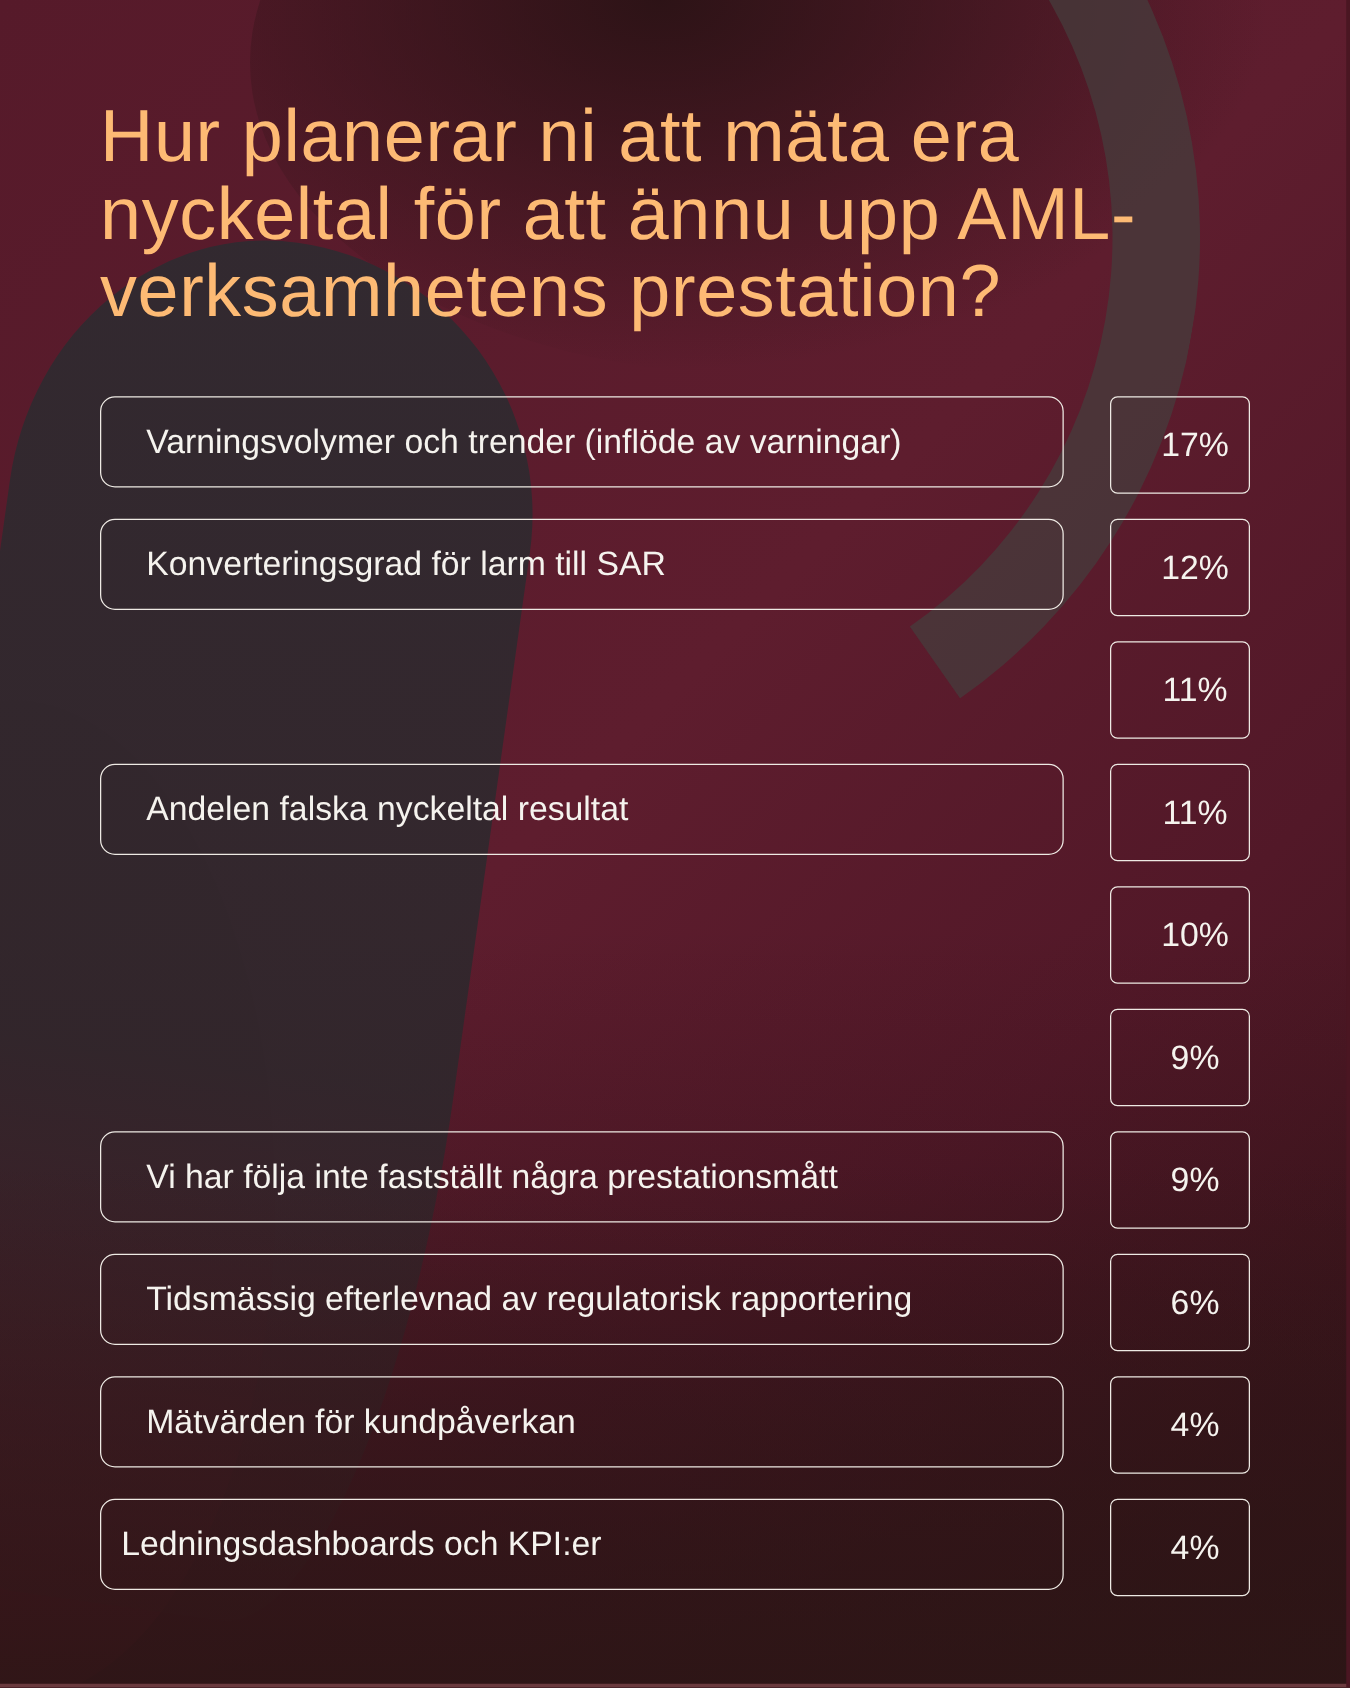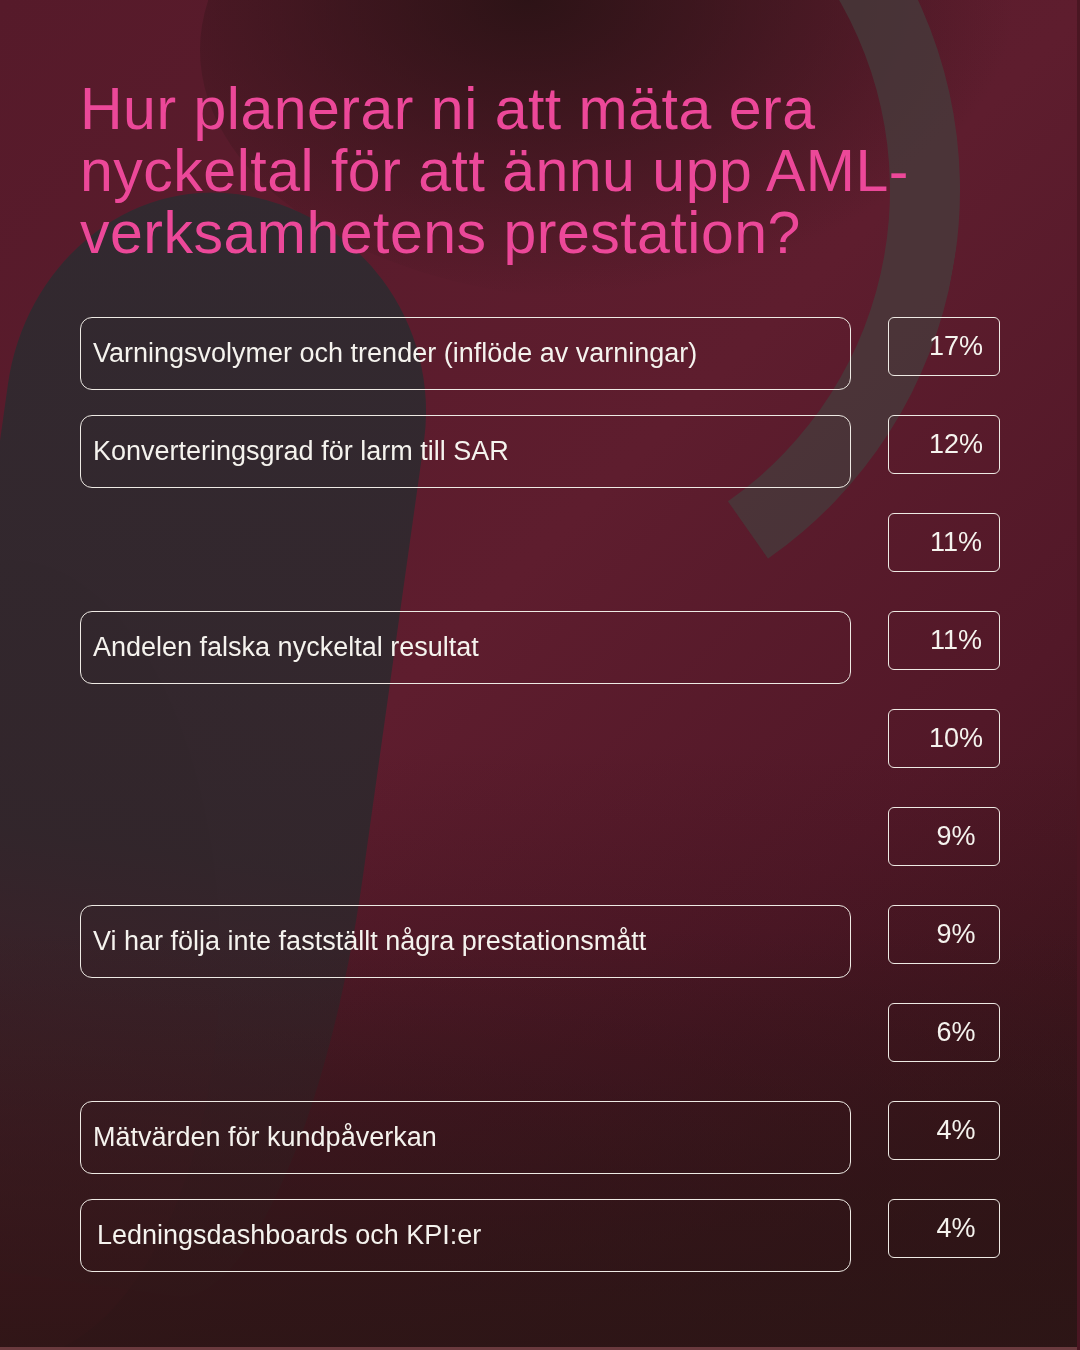--- a/index.html
+++ b/index.html
@@ -48,34 +48,34 @@
     background:#6a3a3e;
   }
   .bg .right-line {
     position:absolute; top:0; bottom:0; right:0; width:3px;
     background:#4a1622;
   }
 
   .title {
     position:absolute; left:80px; top:78px; width:960px;
     font-size:59px; line-height:62px; font-weight:400;
-    letter-spacing:0.5px; color:#ec4899; margin:0;
+    letter-spacing:0.5px; color:#fdba74; margin:0;
   }
 
   .rows { position:absolute; left:80px; top:317px; width:920px; }
   .row { position:relative; height:75px; margin-bottom:23px; }
   .row .label-box {
     position:absolute; left:0; top:0; width:771px; height:73px;
     border:1.5px solid #eeeae4; border-radius:12px;
-    display:flex; align-items:center; padding-left:12px; box-sizing:border-box;
+    display:flex; align-items:center; padding-left:36px; box-sizing:border-box;
     font-size:27px; color:#f5f3ee;
     white-space:nowrap;
   }
   .row .pct-box {
-    position:absolute; left:808px; top:0; width:112px; height:59px;
+    position:absolute; left:808px; top:0; width:112px; height:78px;
     border:1.5px solid #eeeae4; border-radius:6px;
     display:flex; align-items:center; justify-content:center; box-sizing:border-box;
     font-size:27px; color:#f5f3ee;padding-left:24px;
   }
 </style>
 </head>
 <body>
 
 <div class="bg">
   <div class="base"></div>
@@ -114,20 +114,21 @@
     <div class="pct-box">10%</div>
   </div>
   <div class="row">
     <div class="pct-box">9%</div>
   </div>
   <div class="row">
     <div class="label-box">Vi har följa inte fastställt några prestationsmått</div>
     <div class="pct-box">9%</div>
   </div>
   <div class="row">
+    <div class="label-box">Tidsmässig efterlevnad av regulatorisk rapportering</div>
     <div class="pct-box">6%</div>
   </div>
   <div class="row">
     <div class="label-box">Mätvärden för kundpåverkan</div>
     <div class="pct-box">4%</div>
   </div>
   <div class="row">
     <div class="label-box" style="padding-left:16px">Ledningsdashboards och KPI:er</div>
     <div class="pct-box">4%</div>
   </div>

